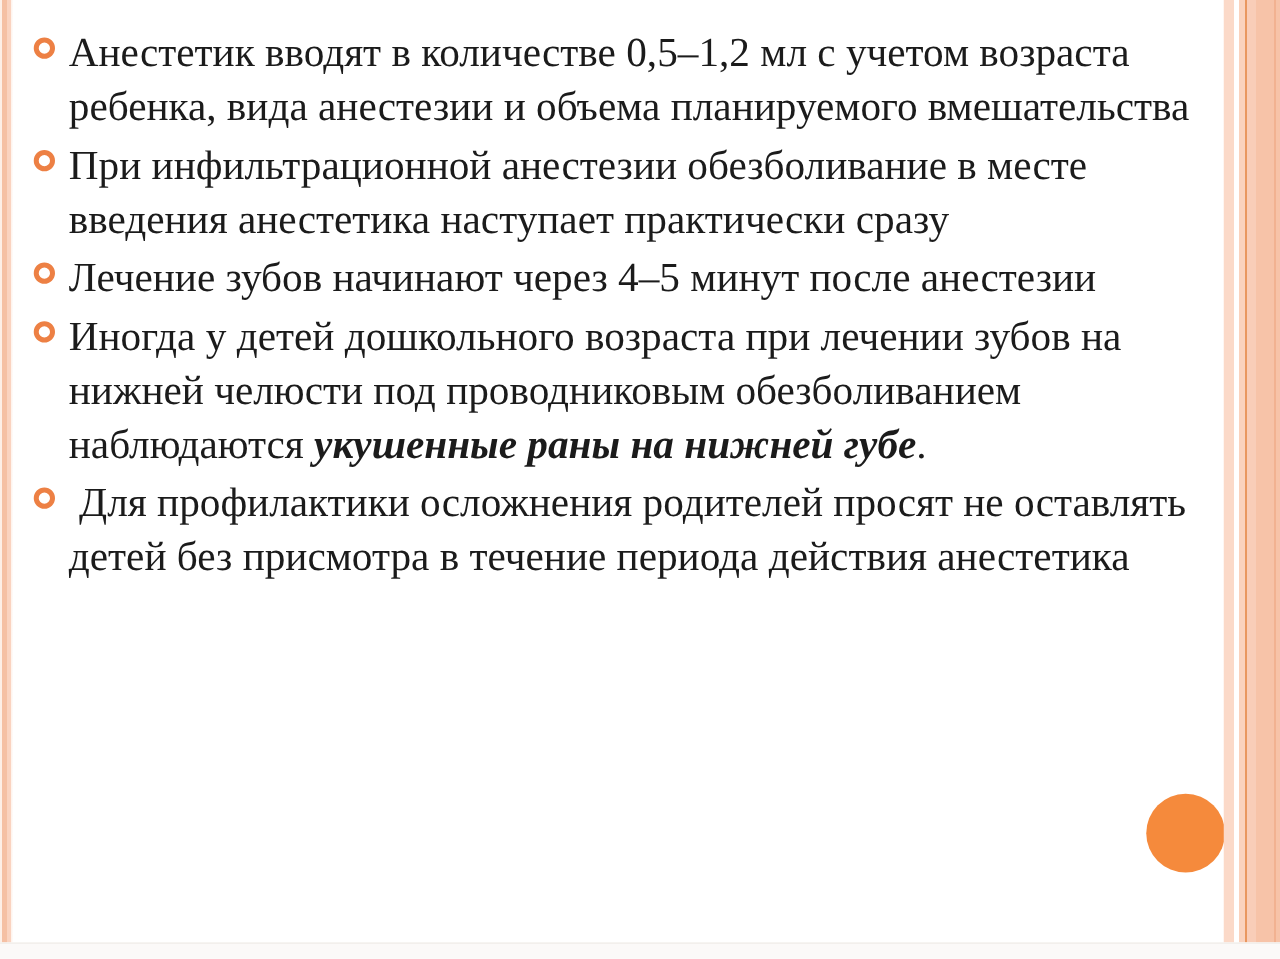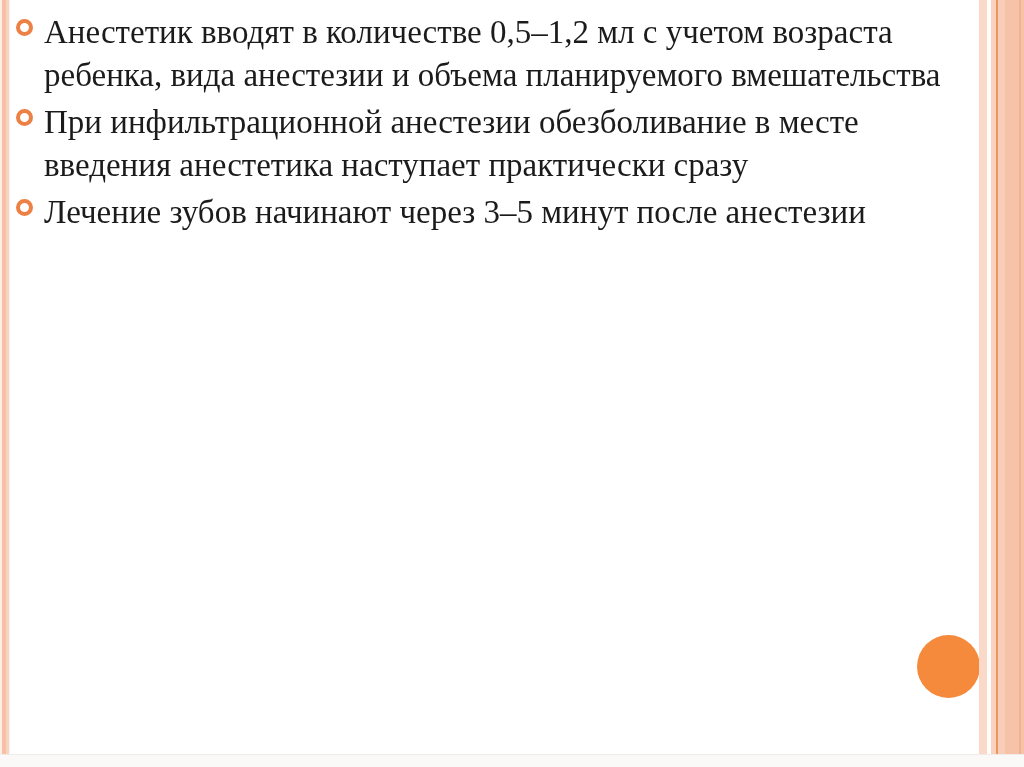--- a/index.html
+++ b/index.html
@@ -47,21 +47,21 @@
   .deco-circle {
     position: absolute;
     left: 917px; top: 635px;
     width: 63px; height: 63px;
     border-radius: 50%;
     z-index: 1;
   }
   ul.bullets {
     position: absolute;
     left: 0; top: 7px;
-    margin: 4px; padding: 0;
+    margin: 15px; padding: 0;
     list-style: none;
     width: 950px;
     z-index: 2;
   }
   ul.bullets li {
     position: relative;
     padding-left: 40px;
     margin: 0 0 4px 0;
     max-width: 905px;
     font-size: 33px;
@@ -81,18 +81,20 @@
   .seg.bold-italic { font-weight: bold; font-style: italic; }
 </style>
 </head>
 <body>
 
 <div class="slide">
   <div class="deco-circle" style="background: rgb(245, 138, 60);"></div>
   <ul class="bullets" id="bullet-list">
       <li><span class="bullet-ring" style="border-color: rgb(237, 128, 68);"></span><span class="seg ">Анестетик вводят в количестве 0,5–1,2 мл с учетом возраста ребенка, вида анестезии и объема планируемого вмешательства</span></li>
       <li><span class="bullet-ring" style="border-color: rgb(237, 128, 68);"></span><span class="seg ">При инфильтрационной анестезии обезболивание в месте введения анестетика наступает практически сразу</span></li>
-      <li><span class="bullet-ring" style="border-color: rgb(237, 128, 68);"></span><span class="seg ">Лечение зубов начинают через 3–5 минут после анестезии</span></li>
+      <li><span class="bullet-ring" style="border-color: rgb(237, 128, 68);"></span><span class="seg ">Лечение зубов начинают через 4–5 минут после анестезии</span></li>
+      <li><span class="bullet-ring" style="border-color: rgb(237, 128, 68);"></span><span class="seg ">Иногда у детей дошкольного возраста при лечении зубов на нижней челюсти под проводниковым обезболиванием наблюдаются </span><span class="seg bold-italic">укушенные раны на нижней губе</span><span class="seg ">.</span></li>
+      <li><span class="bullet-ring" style="border-color: rgb(237, 128, 68);"></span><span class="seg "> Для профилактики осложнения родителей просят не оставлять детей без присмотра в течение периода действия анестетика</span></li>
     </ul>
   <div class="border-left"></div>
   <div class="border-right"></div>
   <div class="bottom-band"></div>
 </div>
 
 </body></html>

